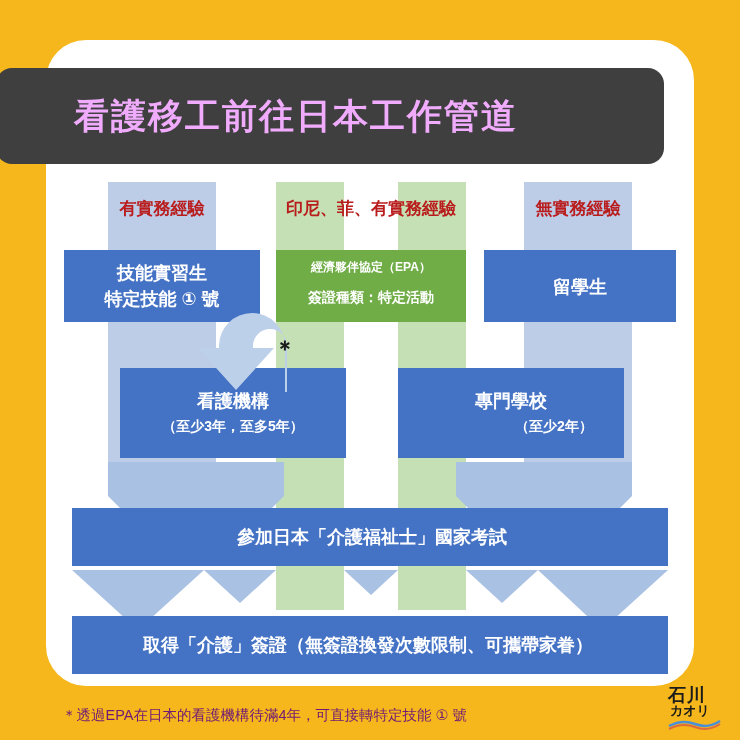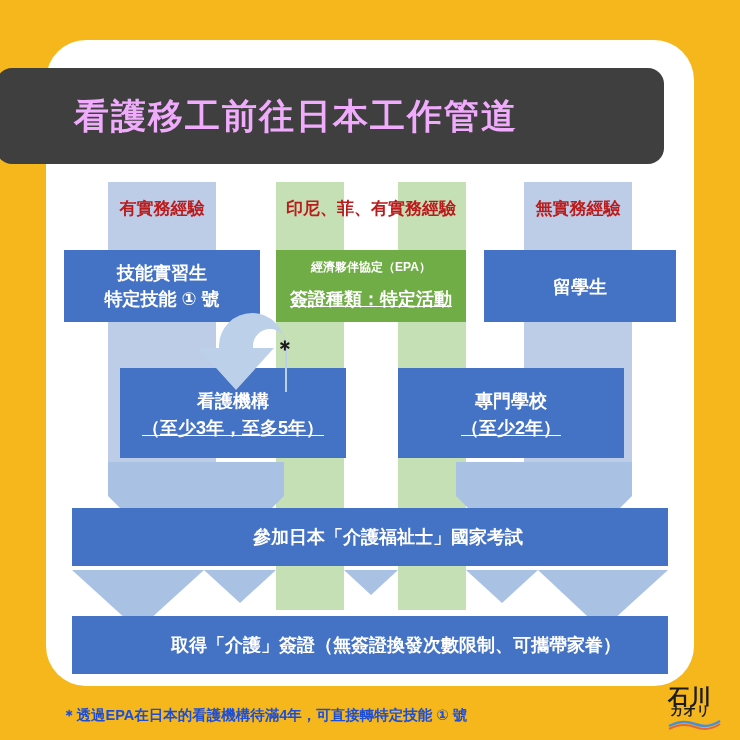--- a/index.html
+++ b/index.html
@@ -33,36 +33,36 @@
   .diagram svg{position:absolute;left:0;top:0;}
 
   
   .lbl{position:absolute;text-align:center;white-space:nowrap;line-height:1.30;}
 
   .colhead{font-size:17px;color:#b91c1c;font-weight:bold;}
 
   .boxtext{color:#ffffff;font-weight:bold;}
   .bt-lg{font-size:18px;}
   .bt-md{font-size:12px;}
-  .bt-sm{font-size:18px;text-decoration:underline;}
+  .bt-sm{font-size:14px;}
 
   .asterisk{
     position:absolute;font-size:22px;color:#1b1b1b;font-weight:bold;line-height:1;
   }
 
   
   .footnote{
     position:absolute;left:62px;top:706px;width:560px;
-    font-size:14.5px;font-weight:bold;color:#1d4ed8;white-space:nowrap;
+    font-size:14.5px;font-weight:normal;color:#701a75;white-space:nowrap;
   }
 
   
   .logo{position:absolute;left:668px;top:686px;width:56px;height:44px;}
   .logo .l1{
-    position:absolute;left:0;top:0;font-size:21px;font-weight:bold;color:#1b1b1b;
+    position:absolute;left:0;top:0;font-size:18px;font-weight:bold;color:#1b1b1b;
     letter-spacing:1px;line-height:1;
   }
   .logo .l2{
     position:absolute;left:2px;top:18px;font-size:13px;font-weight:bold;color:#1b1b1b;
     letter-spacing:0px;line-height:1;
   }
   .logo .swoosh{position:absolute;left:0;top:32px;}
 </style>
 </head>
 <body>
@@ -145,24 +145,24 @@
 
   <div class="lbl boxtext bt-md" style="left:276px;top:260px;width:190px;">經濟夥伴協定（EPA）</div>
   <div class="lbl boxtext bt-sm" style="left:276px;top:288px;width:190px;">簽證種類：特定活動</div>
 
   <div class="lbl boxtext bt-lg" style="left:484px;top:276px;width:192px;">留學生</div>
 
   <div class="lbl boxtext bt-lg" style="left:120px;top:390px;width:226px;">看護機構</div>
   <div class="lbl boxtext bt-sm" style="left:120px;top:417px;width:226px;text-align:center;">（至少3年，至多5年）</div>
 
   <div class="lbl boxtext bt-lg" style="left:398px;top:390px;width:226px;">專門學校</div>
-  <div class="lbl boxtext bt-sm" style="left:398px;top:417px;width:226px;">（至少2年）</div>
+  <div class="lbl boxtext bt-sm" style="left:398px;top:417px;width:226px;padding-left:43px;">（至少2年）</div>
 
-  <div class="lbl boxtext bt-lg" style="left:72px;top:526px;width:600px;margin-left:16px;">參加日本「介護福祉士」國家考試</div>
-  <div class="lbl boxtext bt-lg" style="left:72px;top:634px;width:592px;padding-left:28px;">取得「介護」簽證（無簽證換發次數限制、可攜帶家眷）</div>
+  <div class="lbl boxtext bt-lg" style="left:72px;top:526px;width:600px;">參加日本「介護福祉士」國家考試</div>
+  <div class="lbl boxtext bt-lg" style="left:72px;top:634px;width:592px;">取得「介護」簽證（無簽證換發次數限制、可攜帶家眷）</div>
 
   <div class="asterisk" style="left:274px;top:338px;">＊</div>
 
   <div class="footnote">＊透過EPA在日本的看護機構待滿4年，可直接轉特定技能 ① 號</div>
 
   <div class="logo">
     <div class="l1">石川</div>
     <div class="l2">カオリ</div>
     <svg class="swoosh" width="54" height="12" viewBox="0 0 54 12">
       <path d="M1 8 Q 14 1 27 6 T 52 3" stroke="#4A90D9" stroke-width="2.5" fill="none"></path>

